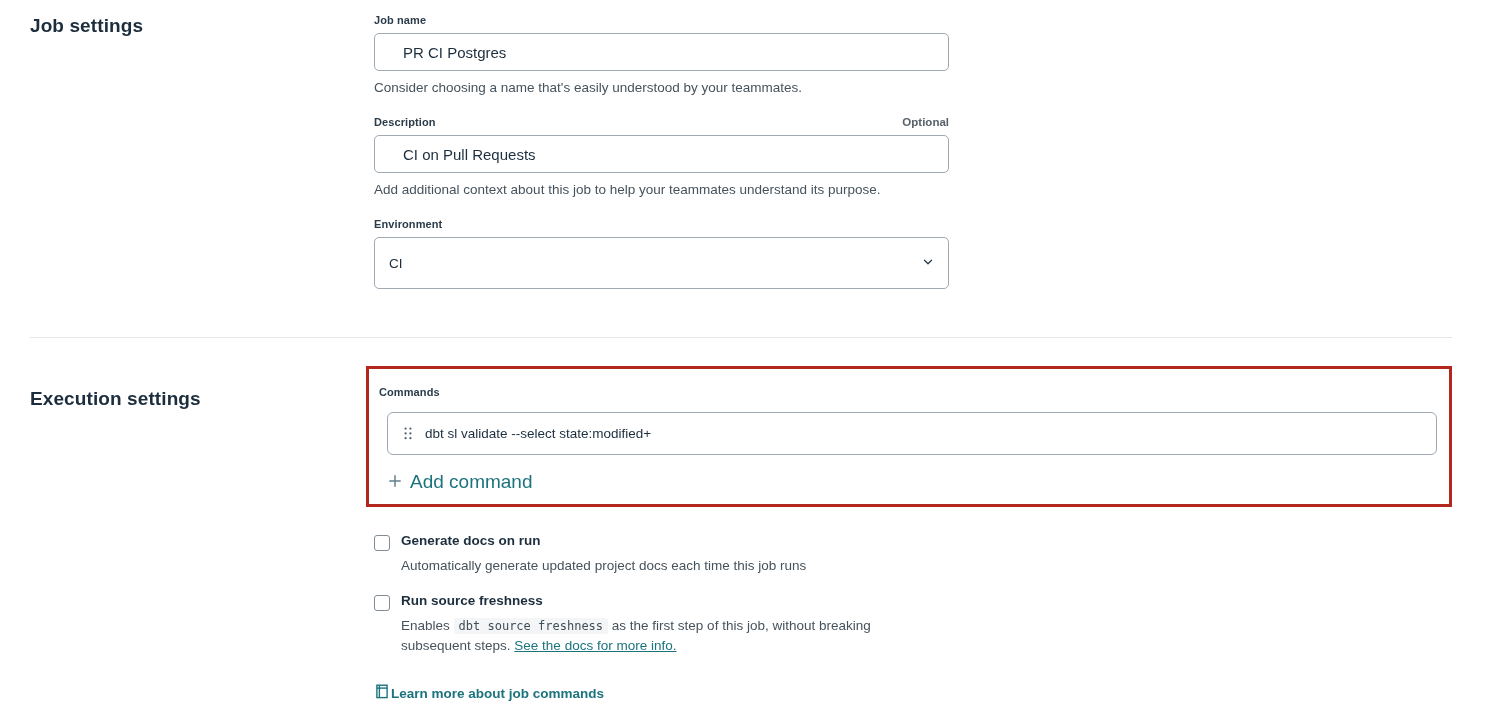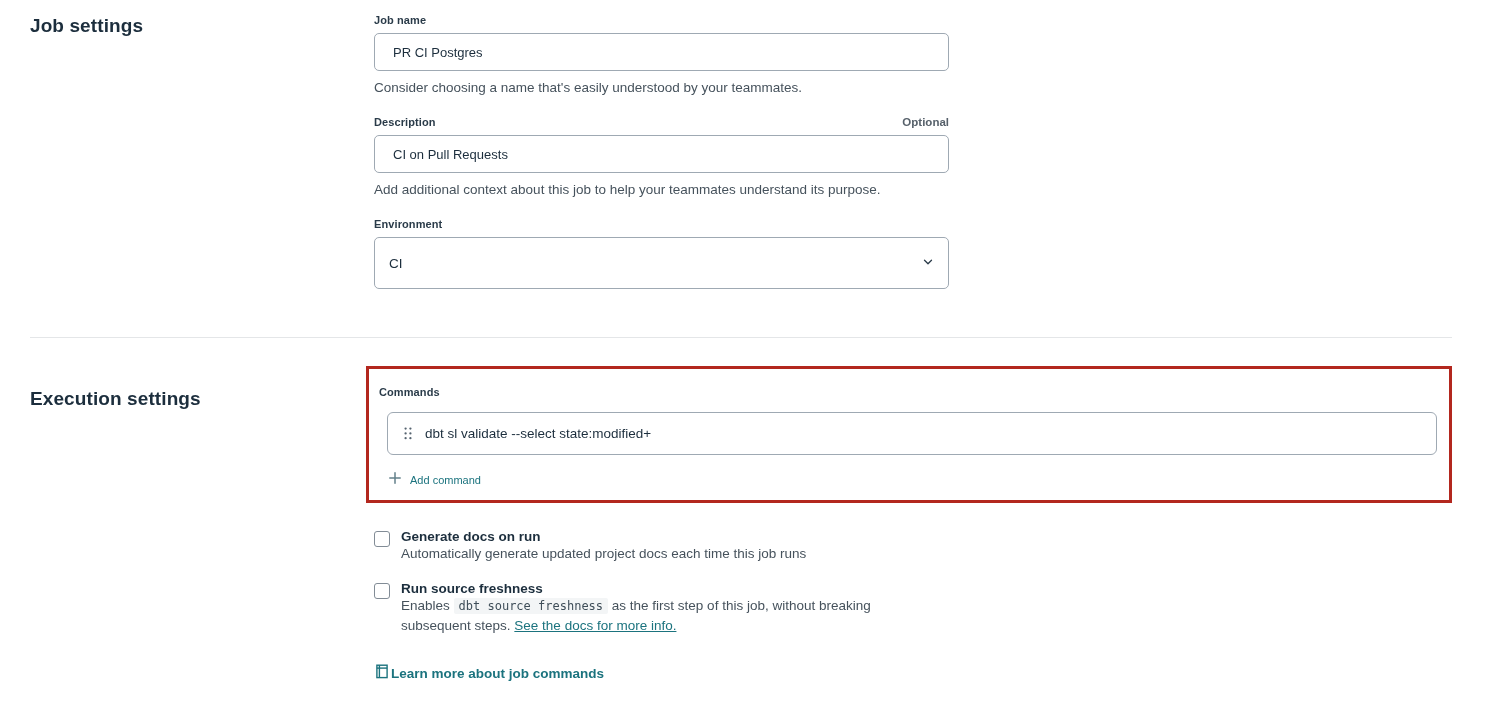--- a/index.html
+++ b/index.html
@@ -26,21 +26,21 @@
   .field-label {
     font-size: 11px; font-weight: 700; color: #2a3b49;
     margin-bottom: 7px; letter-spacing: 0.1px;
   }
   .label-row { display: flex; justify-content: space-between; align-items: baseline; }
   .optional-tag { font-size: 11.5px; font-weight: 600; color: #57616b; }
 
   .text-input {
     width: 100%; height: 38px;
     border: 1px solid #9fa9b3; border-radius: 5px;
-    padding: 0 18px; font-size: 13px; color: #1c2e3d;
+    padding: 0 28px; font-size: 15px; color: #1c2e3d;
     font-family: "Liberation Sans", sans-serif;
     background: #ffffff; outline: none; display: block;
   }
   .helper-text {
     font-size: 13.5px; color: #46525c;
     margin-top: 8px; line-height: 1.35;
   }
   .field-group { margin-bottom: 19px; }
   .field-group:last-child { margin-bottom: 0; }
 
@@ -80,35 +80,35 @@
   }
   .command-text { font-size: 13.5px; color: #1c2e3d; }
 
   .add-command {
     margin: 16px 0 0 9px;
     display: inline-flex; align-items: center; gap: 8px;
     background: none; border: none; cursor: pointer;
     font-family: "Liberation Sans", sans-serif;
   }
   .add-command-label {
-    font-size: 11px; color: #1b737e; font-weight: 400;
+    font-size: 19px; color: #1b737e; font-weight: 400;
   }
 
   .checkbox-group { display: flex; gap: 11px; margin-top: 26px; }
   .checkbox-group + .checkbox-group { margin-top: 16px; }
   .checkbox {
     width: 16px; height: 16px; flex-shrink: 0; margin-top: 2px;
     border: 1.5px solid #828c96; border-radius: 3px;
     background: #ffffff; cursor: pointer;
   }
   .checkbox-label {
     font-size: 13.5px; font-weight: 700; color: #1c2e3d; cursor: pointer;
   }
   .checkbox-helper {
-    font-size: 13.5px; color: #46525c; margin-top: 0;
+    font-size: 13.5px; color: #46525c; margin-top: 8px;
     line-height: 1.5; max-width: 535px;
   }
   .code-chip {
     font-family: "DejaVu Sans Mono", "Liberation Mono", monospace;
     font-size: 12px; color: #3f4e59;
     background: #f3f5f6; border-radius: 2px; padding: 1px 5px;
   }
   .docs-link {
     color: #1b737e; text-decoration: underline; font-weight: 400;
     cursor: pointer;

